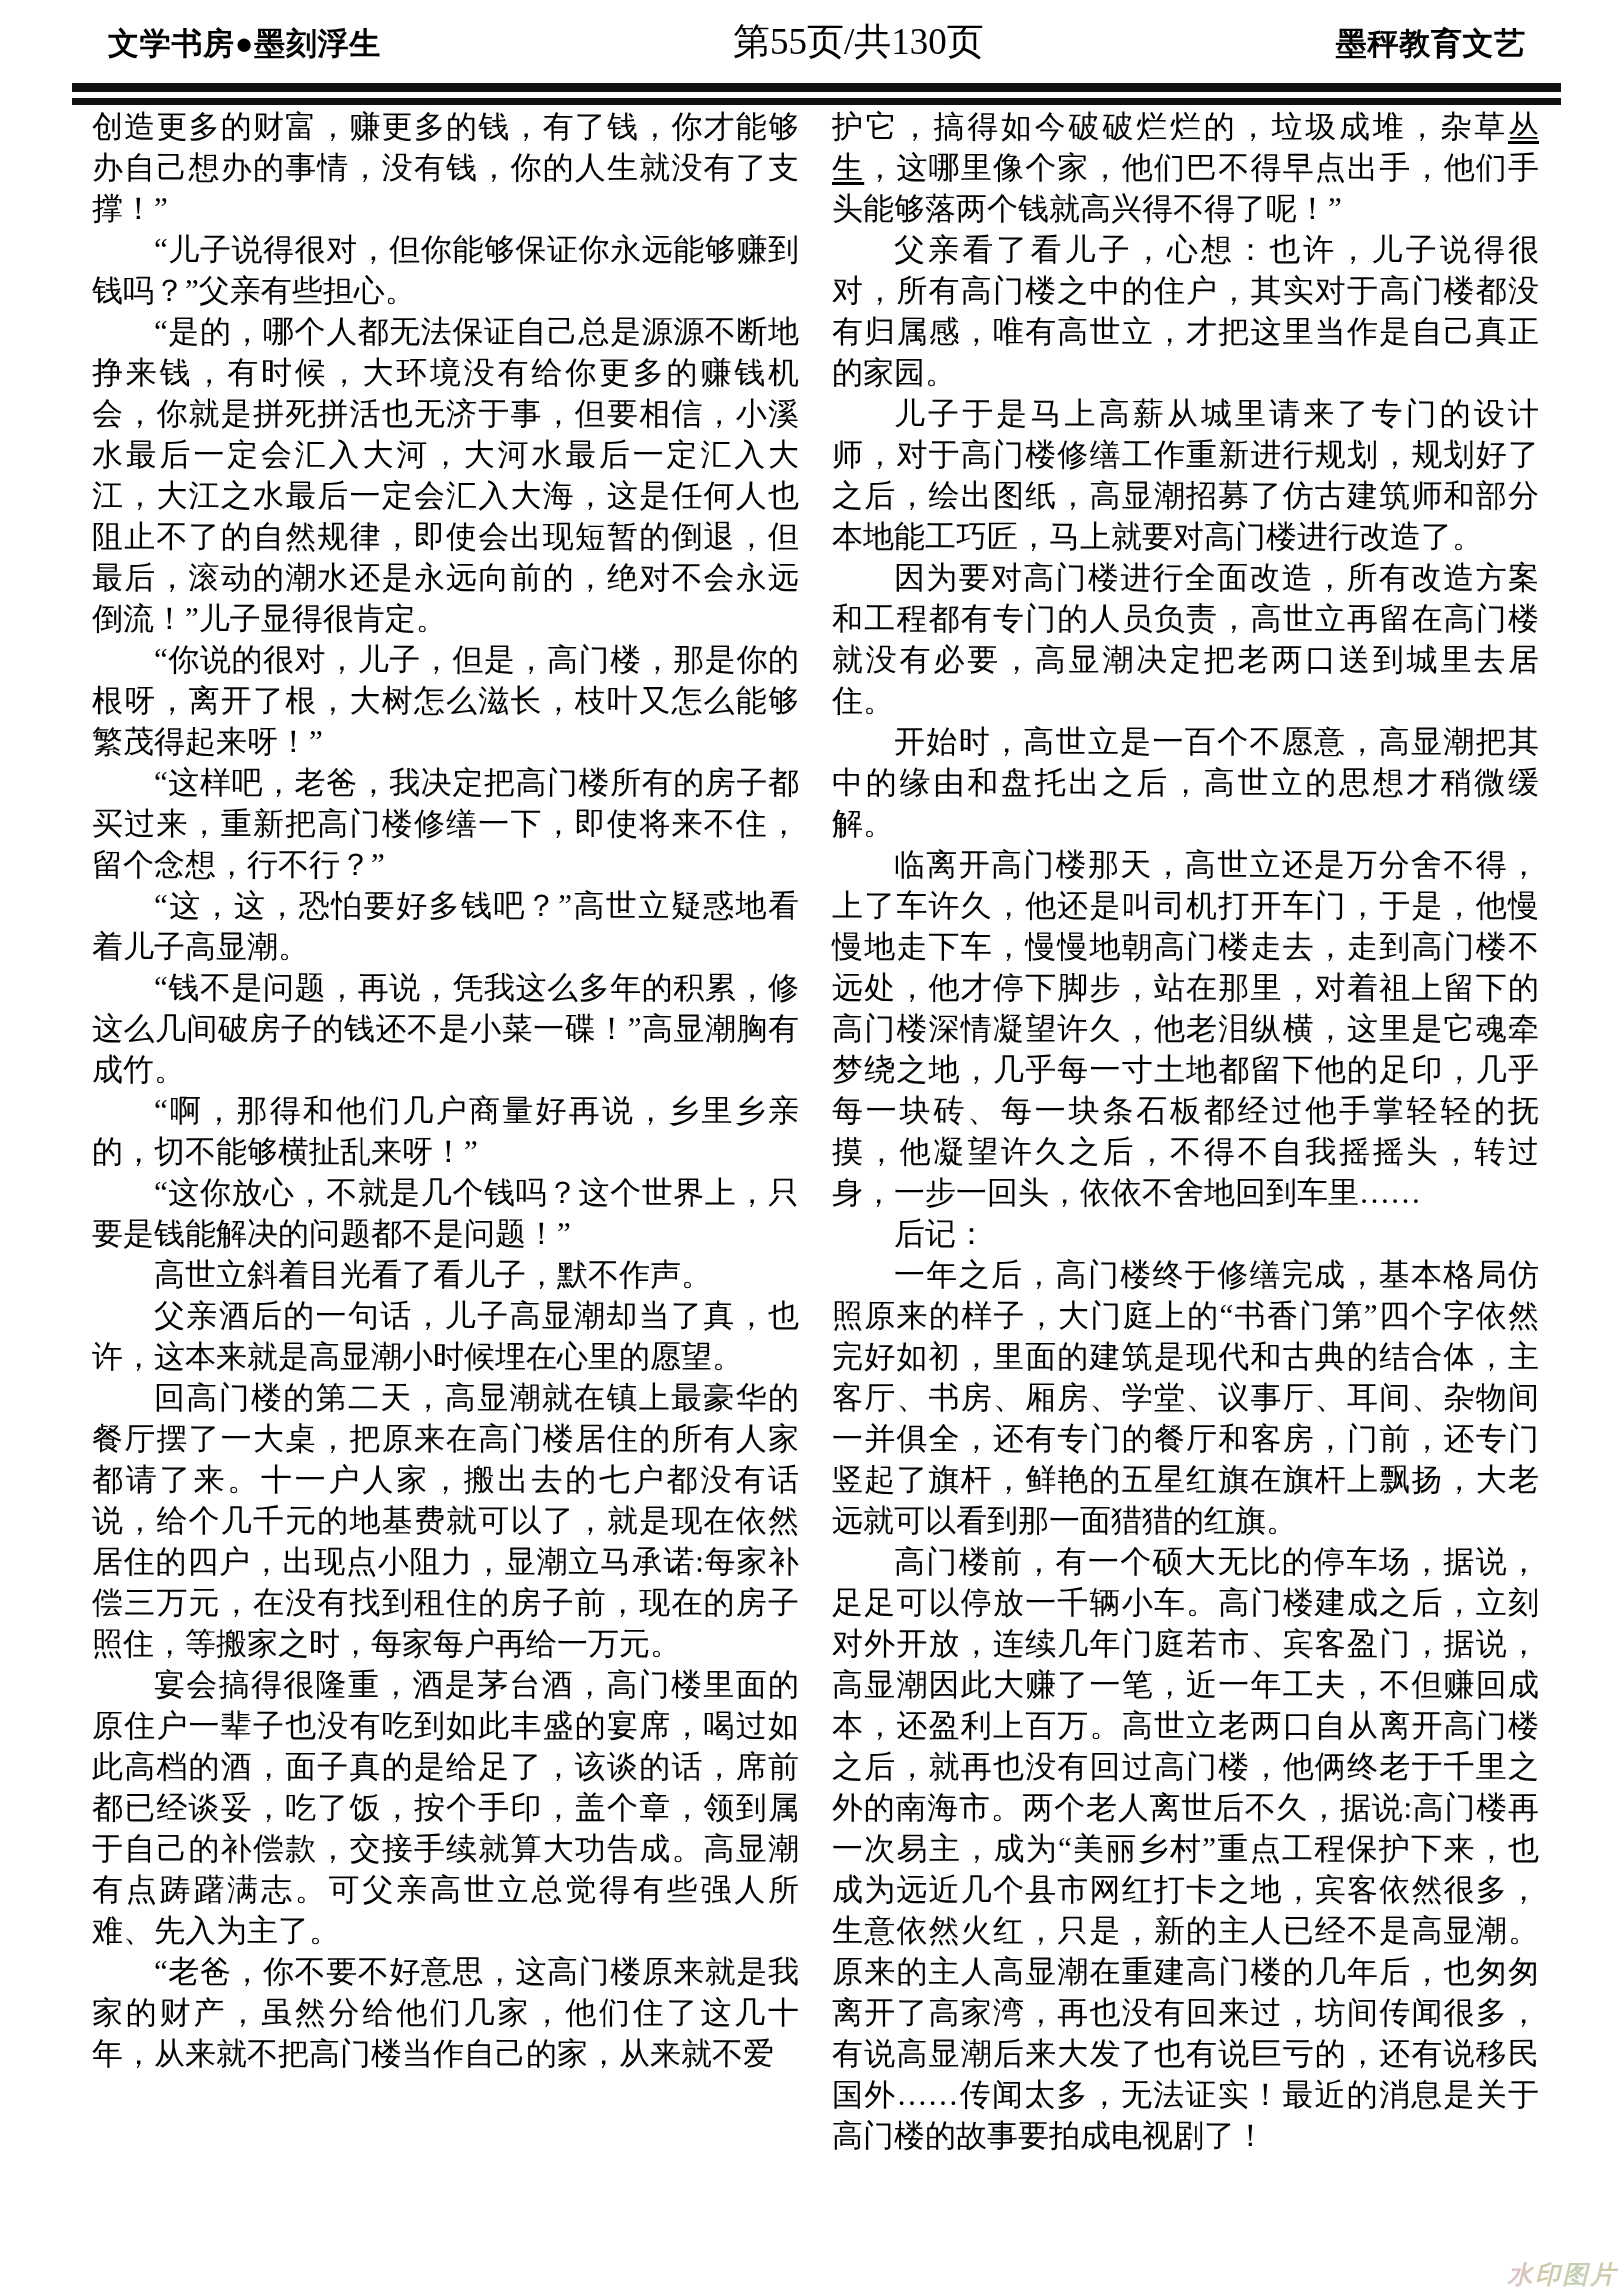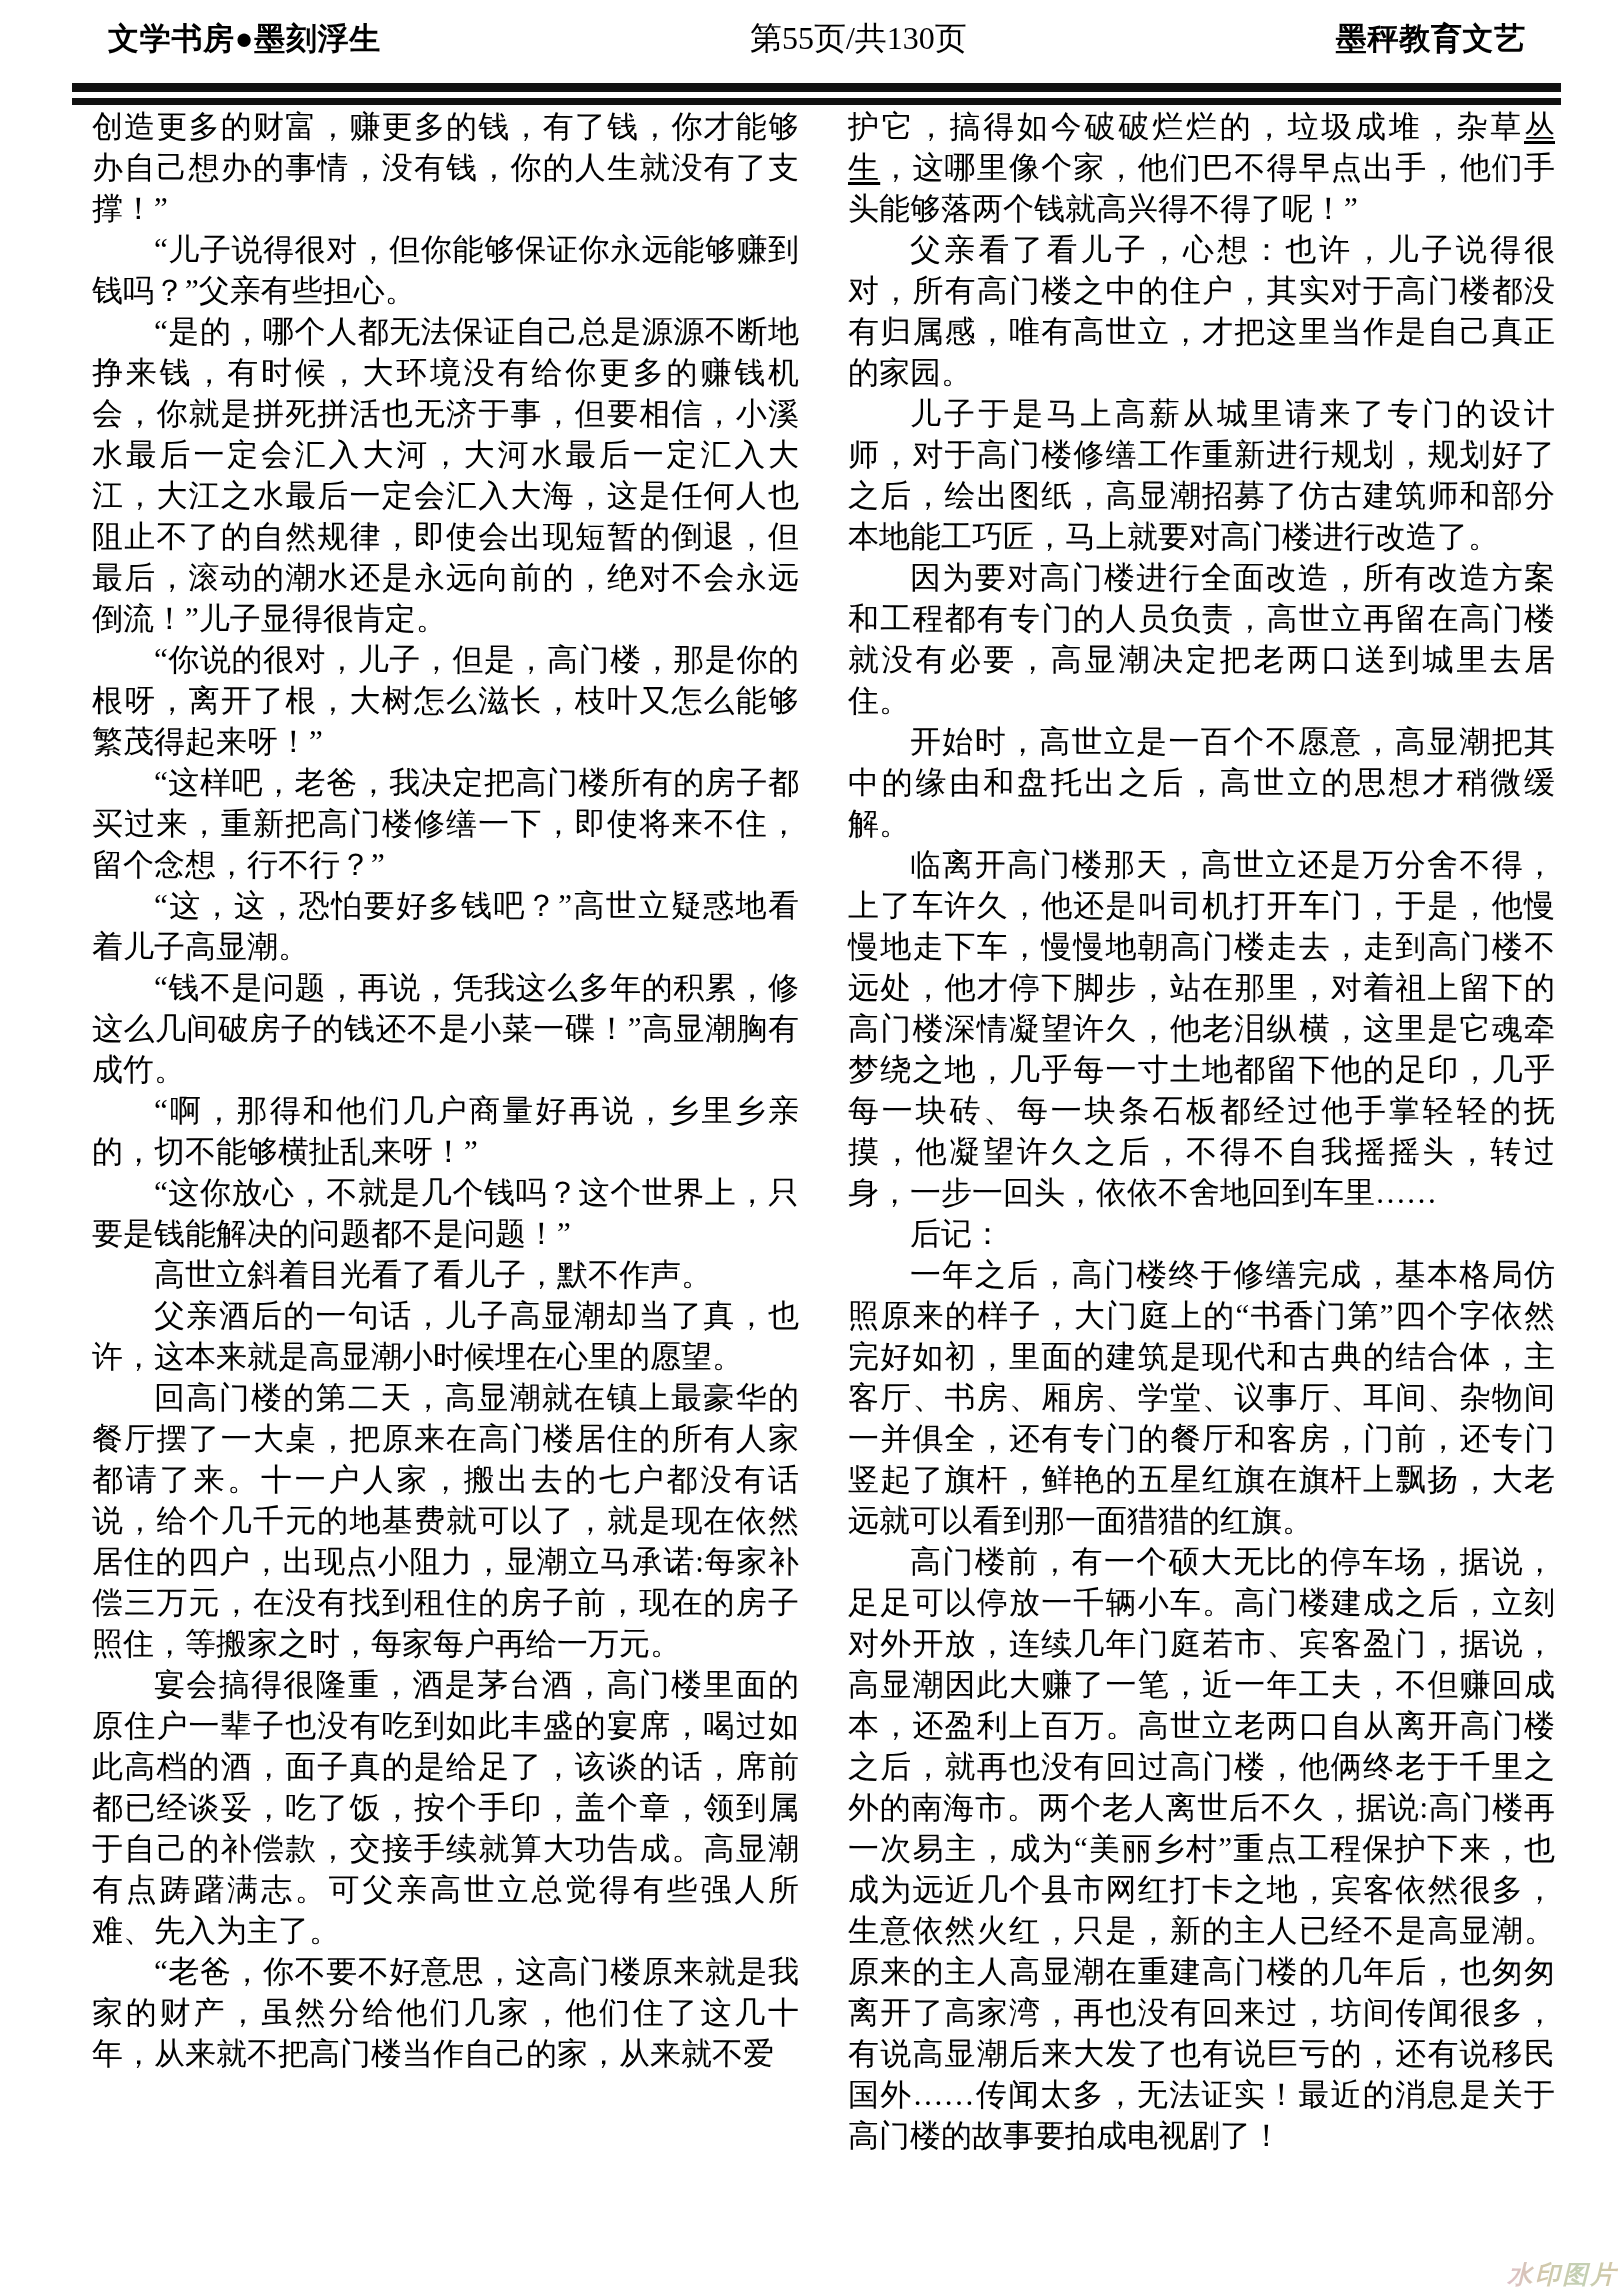--- a/index.html
+++ b/index.html
@@ -24,39 +24,39 @@
   .header-title {
     font-family: "Liberation Sans", "DejaVu Sans", sans-serif;
     font-weight: bold;
     font-size: 31px;
     color: #000;
     letter-spacing: 0.7px;
     white-space: nowrap;
   }
   .header-page {
     font-family: "Liberation Serif", "DejaVu Serif", serif;
-    font-size: 32px;
+    font-size: 37px;
     color: #000;
     white-space: nowrap;
   }
   .double-rule {
     position: absolute;
     left: 72px;
     right: 62px;
     top: 83px;
   }
   .double-rule .rule-top    { height: 8.5px; background: #111; }
   .double-rule .rule-gap    { height: 6.5px; }
   .double-rule .rule-bottom { height: 7.2px; background: #111; }
   .body-text {
     position: absolute;
     top: 106px;
     left: 92px;
     display: flex;
-    gap: 49px;
+    gap: 33px;
   }
   .column {
     width: 707px;
     font-family: "Liberation Serif", "DejaVu Serif", serif;
     font-size: 31px;
     line-height: 41px;
     color: #000;
     text-align: justify;
     text-justify: inter-ideograph;
   }

